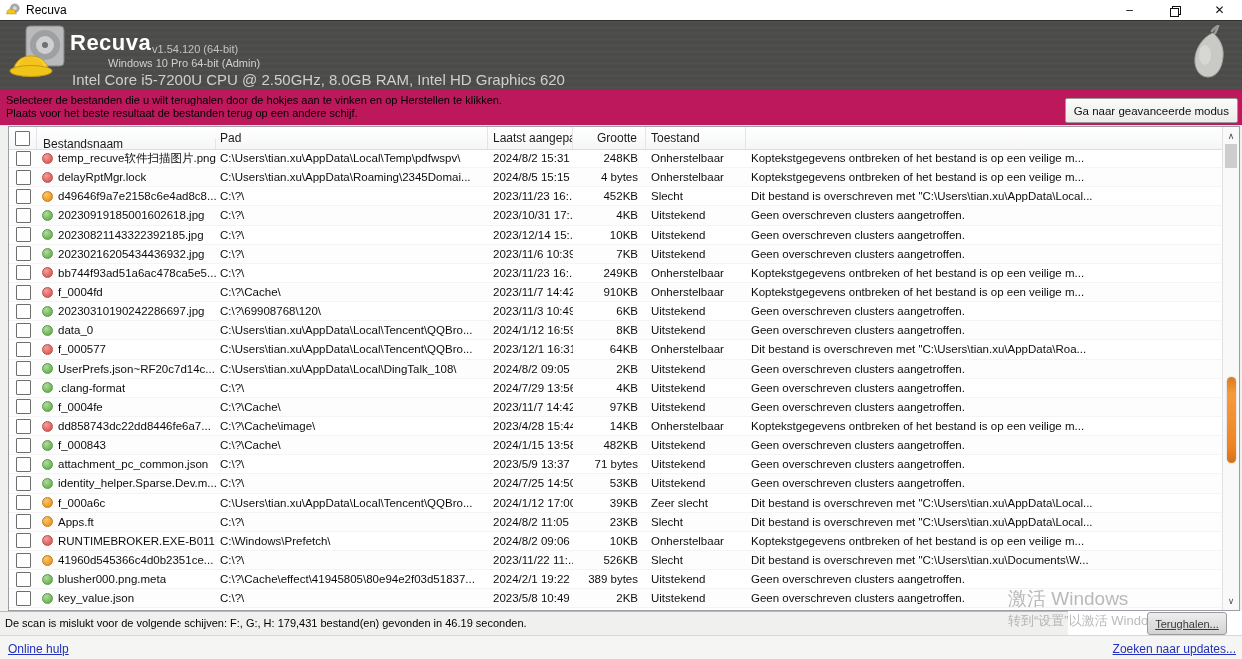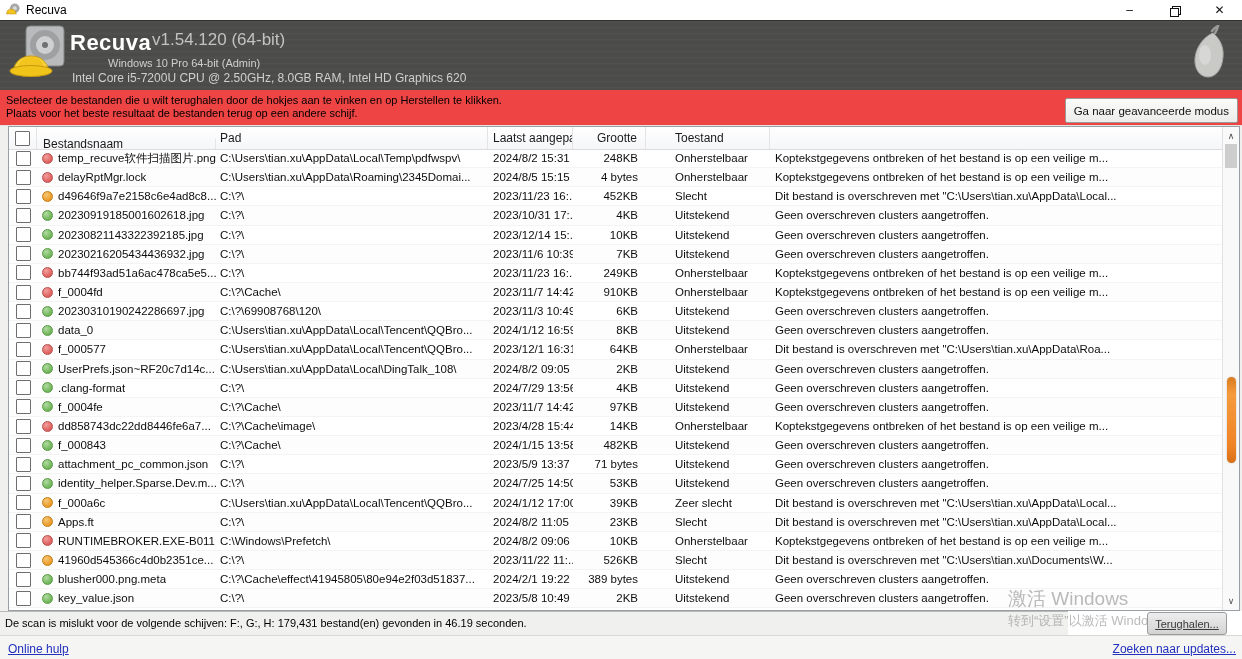--- a/index.html
+++ b/index.html
@@ -15,44 +15,44 @@
   .restore-glyph{position:relative;width:9px;height:9px;}
   .restore-glyph:before{content:"";position:absolute;left:2px;top:0;width:7px;height:7px;border:1px solid #111;background:#fff;}
   .restore-glyph:after{content:"";position:absolute;left:0;top:2px;width:7px;height:7px;border:1px solid #111;background:#fff;}
 
   
   .banner{position:absolute;left:0;top:20px;width:1242px;height:70px;
     background:repeating-linear-gradient(180deg,#515150 0px,#4c4c4b 2px,#4a4a49 4px,#4e4e4d 6px);
     border-top:1px solid #2e2e2e;box-sizing:border-box;}
   .banner .logo{position:absolute;left:8px;top:3px;}
   .banner .apptitle{position:absolute;left:70px;top:9px;color:#fff;font-size:22px;font-weight:bold;letter-spacing:0.5px;}
-  .banner .version{position:absolute;left:152px;top:9px;color:#c2c2c0;font-size:17px;}
+  .banner .version{position:absolute;left:152px;top:22px;color:#c2c2c0;font-size:11px;}
   .banner .osline{position:absolute;left:72px;top:36px;color:#cfcfcb;font-size:11px;margin-left:36px;}
-  .banner .hwline{position:absolute;left:72px;top:50px;color:#cfcfcb;font-size:12px;}
+  .banner .hwline{position:absolute;left:72px;top:50px;color:#cfcfcb;font-size:15px;}
   .banner .pear{position:absolute;right:12px;top:4px;}
 
   
-  .infobar{position:absolute;left:0;top:90px;width:1242px;height:36px;background:#ef4444;border-bottom:1px solid #e3e3e0;box-sizing:border-box;}
+  .infobar{position:absolute;left:0;top:90px;width:1242px;height:36px;background:#be185d;border-bottom:1px solid #e3e3e0;box-sizing:border-box;}
   .infobar .l1{position:absolute;left:6px;top:4px;font-size:11px;color:#000;}
   .infobar .l2{position:absolute;left:6px;top:17px;font-size:11px;color:#000;}
   .adv-btn{position:absolute;right:4px;top:8px;height:23px;padding:0 8px;font-size:11.5px;color:#111;
     background:linear-gradient(#fbfbfb,#ececea);border:1px solid #9a9a98;border-radius:2px;display:flex;align-items:center;cursor:default;margin-left:6px;}
 
   
   .workspace{position:absolute;left:0;top:126px;width:1242px;height:485px;background:#f0f0ee;}
   .ftable{position:absolute;left:8px;top:0;width:1232px;height:485px;background:#fff;border:1px solid #9a9fa5;box-sizing:border-box;}
   .thead{display:flex;height:22px;align-items:stretch;background:linear-gradient(#ffffff,#f5f6f8);border-bottom:1px solid #dcdcdc;font-size:12px;color:#1a1a1a;}
   .thead .cell{display:flex;align-items:center;border-right:1px solid #e4e4e7;box-sizing:border-box;overflow:hidden;white-space:nowrap;}
   .cell{box-sizing:border-box;overflow:hidden;white-space:nowrap;}
   .c0{width:28px;flex:0 0 28px;display:flex;align-items:center;justify-content:center;}
   .c1{width:179px;flex:0 0 179px;padding-left:2px;display:flex;align-items:center;}
   .c2{width:272px;flex:0 0 272px;padding-left:4px;display:flex;align-items:center;}
   .c3{width:85px;flex:0 0 85px;padding-left:5px;display:flex;align-items:center;}
   .c4{width:73px;flex:0 0 73px;padding-right:8px;display:flex;align-items:center;justify-content:flex-end;}
-  .c5{width:100px;flex:0 0 100px;padding-left:5px;display:flex;align-items:center;margin-left:24px;}
+  .c5{width:100px;flex:0 0 100px;padding-left:5px;display:flex;align-items:center;}
   .c6{width:350px;flex:0 0 350px;padding-left:5px;display:flex;align-items:center;}
   .c7{flex:1 1 auto;}
   .tbody{position:absolute;left:0;top:22px;right:17px;bottom:0;overflow:hidden;}
   .trow{display:flex;height:19.15px;align-items:center;font-size:11.5px;color:#0d0d0d;border-bottom:1px solid #f4f4f4;box-sizing:border-box;}
   .trow.alt{background:#fdfdfd;}
   .cb{width:13px;height:13px;background:#fff;border:1px solid #6e6e6e;border-radius:1px;display:inline-block;}
   .dot{width:11px;height:11px;border-radius:50%;display:inline-block;margin:0 5px 0 3px;flex:0 0 11px;}
   .dot-red{background:radial-gradient(circle at 35% 30%, #f2a09e, #dd5f5c 70%);border:1px solid #b8504d;box-sizing:border-box;}
   .dot-orange{background:radial-gradient(circle at 35% 30%, #f6c876, #eb9a26 70%);border:1px solid #c27d15;box-sizing:border-box;}
   .dot-green{background:radial-gradient(circle at 35% 30%, #b2dba3, #6eb457 70%);border:1px solid #5a9a46;box-sizing:border-box;}

